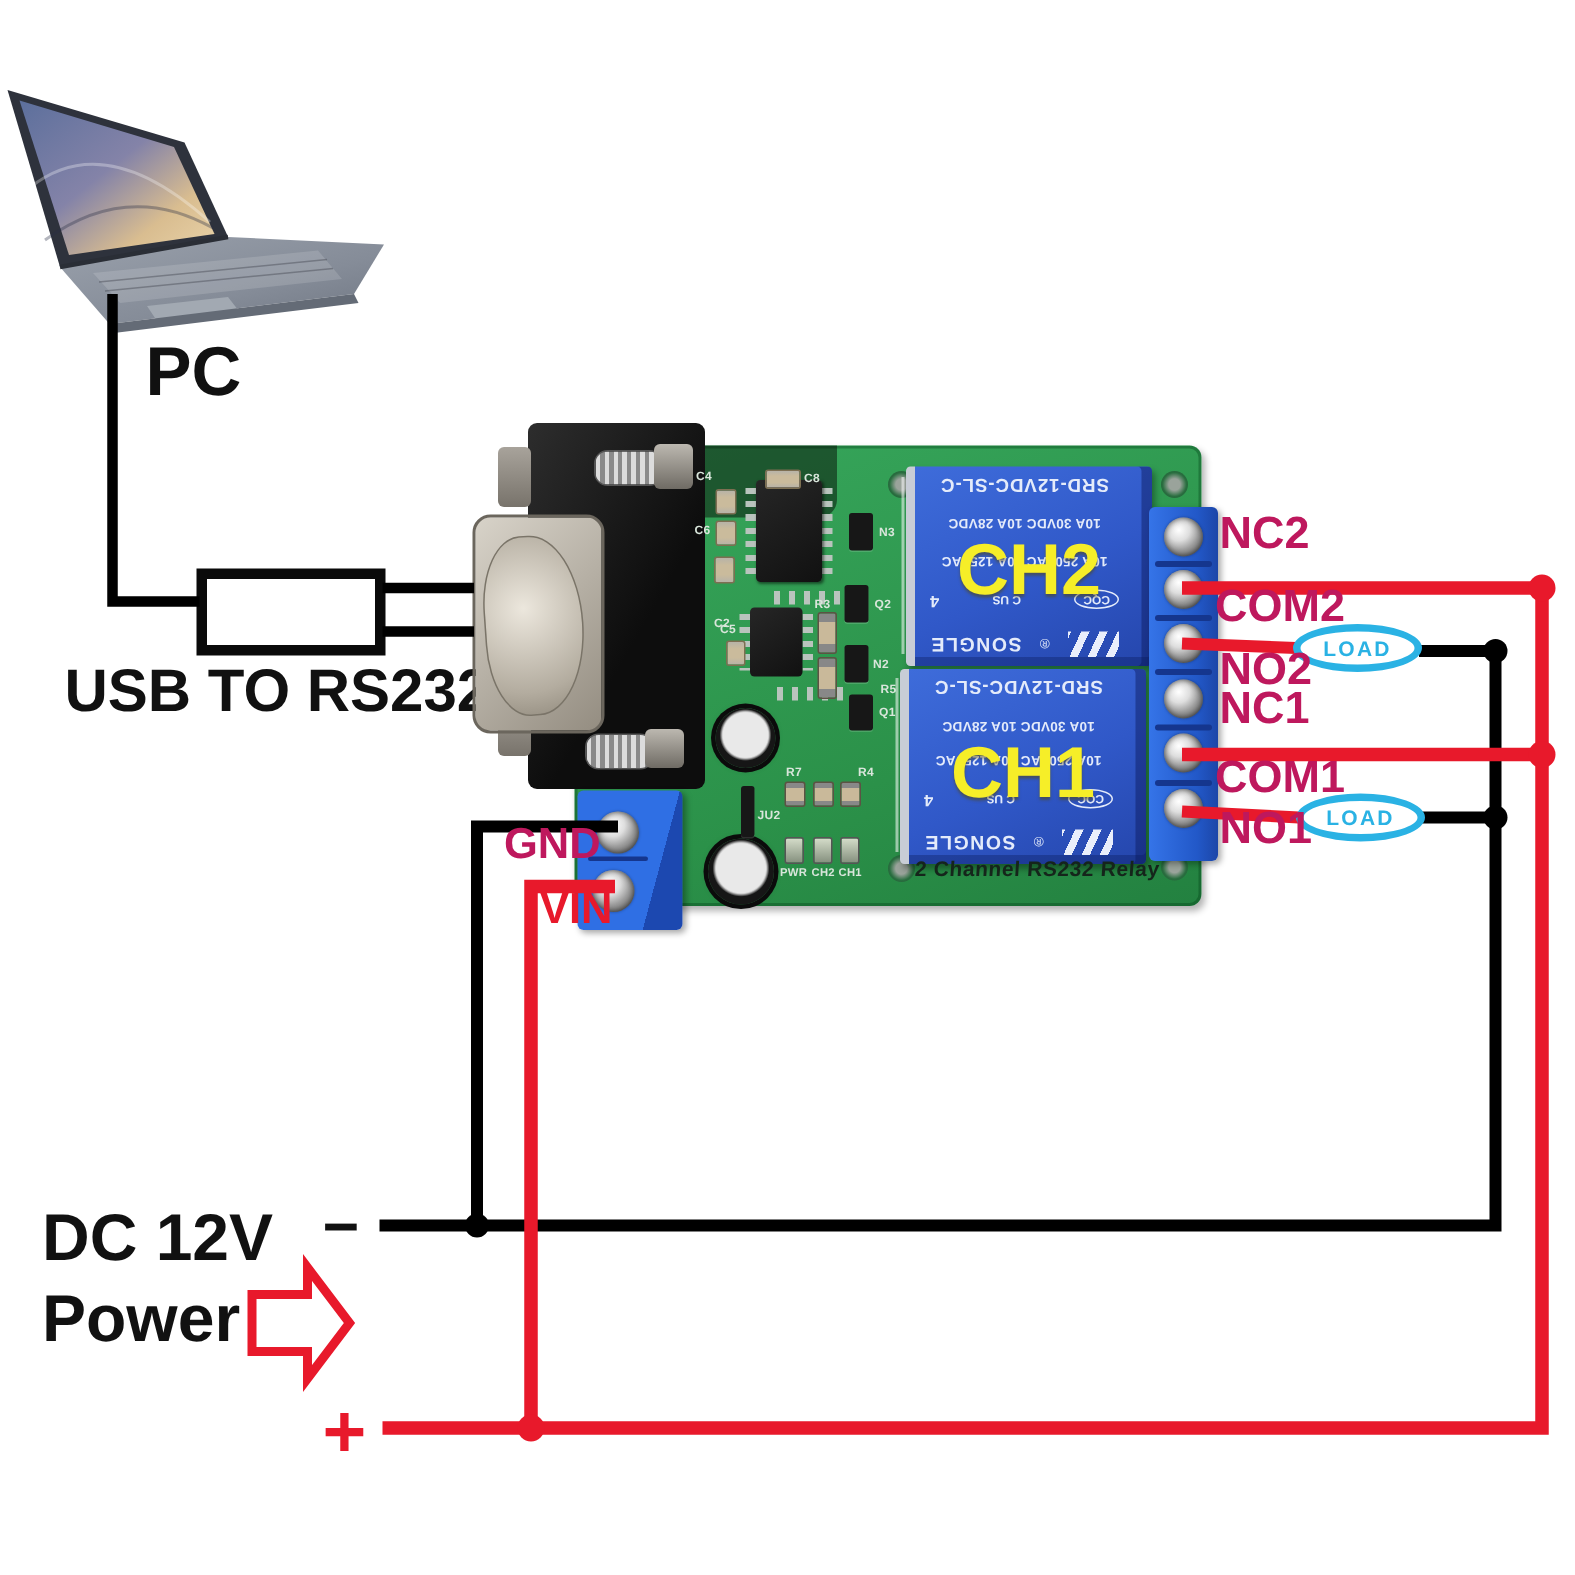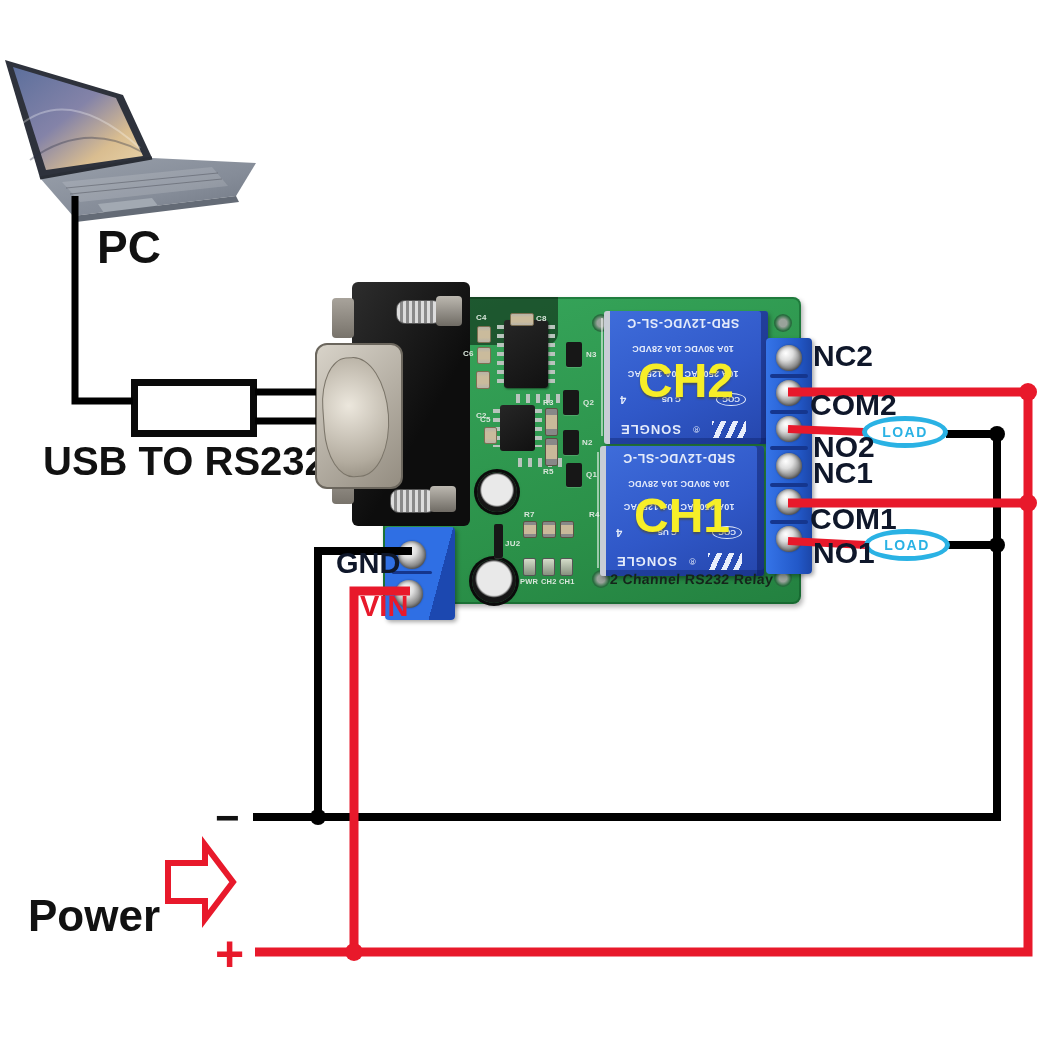--- a/index.html
+++ b/index.html
@@ -1,20 +1,20 @@
 <!DOCTYPE html>
 <html><head>
 <meta charset="utf-8">
 <style>
   html,body{margin:0;padding:0;background:#fff;}
   #canvas{position:relative;width:1050px;height:1050px;background:#ffffff;overflow:hidden;
           font-family:"Liberation Sans",sans-serif;}
   .abs{position:absolute;}
   .lbl{position:absolute;color:#111;font-weight:600;line-height:1;white-space:nowrap;}
-  .term-lbl{position:absolute;color:#0f172a;font-size:30px;font-weight:600;line-height:1;white-space:nowrap;}
+  .term-lbl{position:absolute;color:#be185d;font-size:30px;font-weight:600;line-height:1;white-space:nowrap;}
   .silk{position:absolute;color:#d9e6db;font-size:8px;font-weight:700;line-height:1;white-space:nowrap;letter-spacing:.2px;}
   .cap-tan{position:absolute;background:linear-gradient(180deg,#b7b3a8,#cabb9c 30%,#cabb9c 70%,#b7b3a8);border:1px solid #7d6f52;border-radius:2px;}
   .res{position:absolute;background:linear-gradient(180deg,#888 0 22%,#c9b99a 22% 78%,#888 78%);border:1px solid #5c5344;border-radius:2px;}
   .tran{position:absolute;background:#171717;border-radius:2px;box-shadow:0 1px 0 rgba(255,255,255,.15);}
   .hole{position:absolute;width:18px;height:18px;border-radius:50%;background:radial-gradient(circle,#9aa39b 0 30%,#2a6e40 62%,#1c5430);}
   .screwc{position:absolute;border-radius:50%;background:radial-gradient(circle at 38% 32%,#ffffff,#dedede 30%,#a0a0a0 55%,#5e5e5e 90%);box-shadow:inset 0 0 4px rgba(0,0,0,.65),0 0 2px rgba(0,0,0,.35);}
   .sep{position:absolute;background:#15368e;border-radius:2px;}
   .ecap{position:absolute;border-radius:50%;background:radial-gradient(circle at 50% 45%,#e9e9e9 0 50%,#cfcfcf 52%,#161616 58% 100%);box-shadow:0 0 0 3px #0b0b0b,0 0 4px rgba(0,0,0,.5);}
   .pads{position:absolute;background:repeating-linear-gradient(90deg,#b9c4bd 0 4px,rgba(0,0,0,0) 4px 10px);}
   .pinstrip{position:absolute;background:repeating-linear-gradient(180deg,#b9c4bd 0 4px,rgba(0,0,0,0) 4px 9px);}
@@ -93,49 +93,49 @@
 
   <div class="pinstrip" style="left:497px;top:325px;width:7px;height:60px;"></div>
   <div class="pinstrip" style="left:548px;top:325px;width:7px;height:60px;"></div>
   <div class="abs" style="left:504px;top:320px;width:44px;height:68px;background:linear-gradient(145deg,#262626,#111);border-radius:3px;box-shadow:1px 1px 2px rgba(0,0,0,.5);"></div>
   <div class="pinstrip" style="left:493px;top:409px;width:7px;height:38px;"></div>
   <div class="pinstrip" style="left:535px;top:409px;width:7px;height:38px;"></div>
   <div class="abs" style="left:500px;top:405px;width:35px;height:46px;background:linear-gradient(145deg,#262626,#111);border-radius:3px;"></div>
   <div class="pads" style="left:516px;top:394px;width:44px;height:9px;"></div>
   <div class="pads" style="left:518px;top:458px;width:44px;height:9px;"></div>
 
-  <div class="silk" style="left:476px;top:314px;">C4</div>
+  <div class="silk" style="left:464px;top:314px;">C4</div>
   <div class="cap-tan" style="left:477px;top:326px;width:12px;height:15px;"></div>
   <div class="cap-tan" style="left:510px;top:313px;width:22px;height:11px;"></div>
   <div class="silk" style="left:536px;top:315px;">C8</div>
   <div class="silk" style="left:463px;top:350px;">C6</div>
   <div class="cap-tan" style="left:477px;top:347px;width:12px;height:15px;"></div>
   <div class="cap-tan" style="left:476px;top:371px;width:12px;height:16px;"></div>
   <div class="silk" style="left:476px;top:412px;">C2</div>
   <div class="silk" style="left:480px;top:416px;">C5</div>
   <div class="cap-tan" style="left:484px;top:427px;width:11px;height:15px;"></div>
   <div class="silk" style="left:543px;top:399px;">R3</div>
   <div class="res" style="left:545px;top:408px;width:11px;height:26px;"></div>
   <div class="res" style="left:545px;top:438px;width:11px;height:26px;"></div>
-  <div class="silk" style="left:543px;top:468px;">R5</div>
+  <div class="silk" style="left:543px;top:456px;padding-left:44px;">R5</div>
   <div class="tran" style="left:566px;top:342px;width:16px;height:25px;"></div>
   <div class="silk" style="left:586px;top:351px;">N3</div>
   <div class="tran" style="left:563px;top:390px;width:16px;height:25px;"></div>
   <div class="silk" style="left:583px;top:399px;">Q2</div>
   <div class="tran" style="left:563px;top:430px;width:16px;height:25px;"></div>
   <div class="silk" style="left:582px;top:439px;">N2</div>
   <div class="tran" style="left:566px;top:463px;width:16px;height:24px;"></div>
   <div class="silk" style="left:586px;top:471px;">Q1</div>
 
   <div class="ecap" style="left:477px;top:472px;width:40px;height:40px;"></div>
   <div class="ecap" style="left:472px;top:559px;width:44px;height:44px;"></div>
 
   <div class="silk" style="left:524px;top:511px;">R7</div>
   <div class="silk" style="left:543px;top:511px;margin-top:12px;">R6</div>
-  <div class="silk" style="left:569px;top:511px;padding-left:20px;">R4</div>
+  <div class="silk" style="left:552px;top:511px;padding-left:20px;">R4</div>
   <div class="res" style="left:523px;top:521px;width:12px;height:15px;"></div>
   <div class="res" style="left:542px;top:521px;width:12px;height:15px;"></div>
   <div class="res" style="left:560px;top:521px;width:12px;height:15px;"></div>
   <div class="tran" style="left:494px;top:524px;width:9px;height:34px;"></div>
   <div class="silk" style="left:505px;top:540px;">JU2</div>
   <div class="abs" style="left:523px;top:558px;width:11px;height:16px;background:linear-gradient(#d4dcc9,#86917f);border:1px solid #555;border-radius:2px;"></div>
   <div class="abs" style="left:542px;top:558px;width:11px;height:16px;background:linear-gradient(#d4dcc9,#86917f);border:1px solid #555;border-radius:2px;"></div>
   <div class="abs" style="left:560px;top:558px;width:11px;height:16px;background:linear-gradient(#d4dcc9,#86917f);border:1px solid #555;border-radius:2px;"></div>
   <div class="silk" style="left:520px;top:578px;font-size:7.5px;">PWR</div>
   <div class="silk" style="left:541px;top:578px;font-size:7.5px;">CH2</div>
@@ -241,18 +241,19 @@
   <div class="term-lbl" style="left:813px;top:341px;">NC2</div>
   <div class="term-lbl" style="left:810px;top:390px;">COM2</div>
   <div class="term-lbl" style="left:813px;top:432px;">NO2</div>
   <div class="term-lbl" style="left:813px;top:458px;">NC1</div>
   <div class="term-lbl" style="left:810px;top:504px;">COM1</div>
   <div class="term-lbl" style="left:813px;top:538px;">NO1</div>
 
   <div class="term-lbl" style="left:336px;top:549px;font-size:29px;">GND</div>
   <div class="term-lbl" style="left:360px;top:592px;font-size:29px;color:#e8192b;font-weight:700;">VIN</div>
 
-  <div class="lbl" style="left:28px;top:858px;font-size:44px;margin-top:36px;">Power</div>
+  <div class="lbl" style="left:28px;top:804px;font-size:44px;">DC 12V</div>
+  <div class="lbl" style="left:28px;top:858px;font-size:44px;">Power</div>
 
   <div class="lbl" style="left:215px;top:797px;font-size:42px;font-weight:700;">−</div>
   <div class="lbl" style="left:215px;top:929px;font-size:50px;font-weight:600;color:#e8192b;">+</div>
 
 </div>
 
 </body></html>

